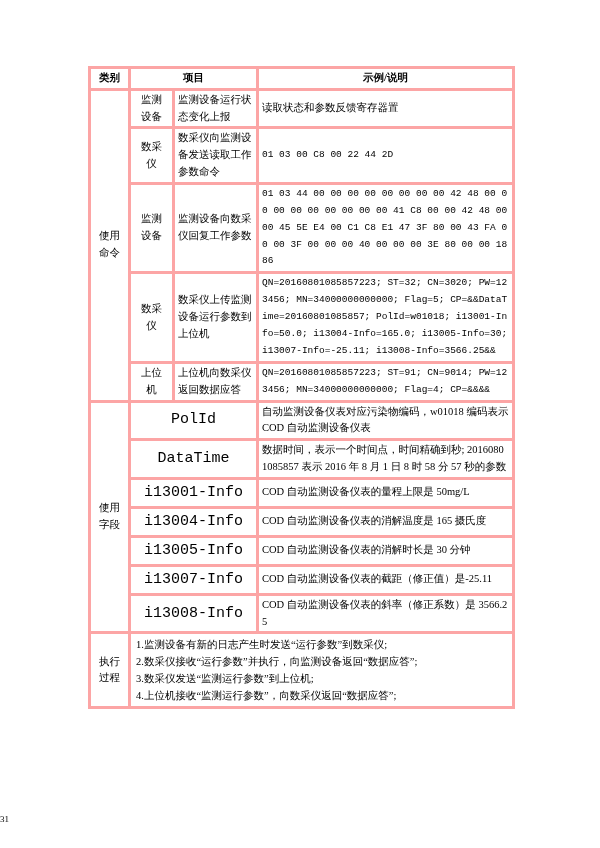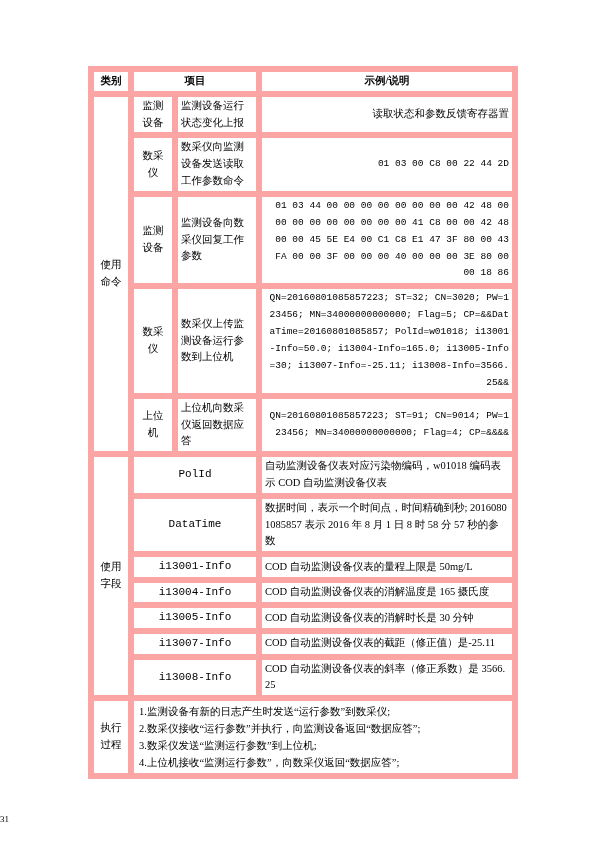--- a/index.html
+++ b/index.html
@@ -16,36 +16,36 @@
 
   table.doc-table {
     border-collapse: collapse;
     table-layout: fixed;
     width: 424px;
     font-size: 10.5px;
     line-height: 1.6;
     border: 2px solid #000;
   }
   .doc-table th, .doc-table td {
-    border: 6px solid #fca5a5;
+    border: 3px solid #fca5a5;
     padding: 1px 3px;
     vertical-align: middle;
   }
   .doc-table th { font-weight: bold; text-align: center; font-size: 10.5px; }
 
   td.cat { text-align: center; }
   .wrap2 { display: inline-block; width: 2.15em; word-break: break-all; text-align: center; }
 
   td.actor { text-align: center; }
   td.item { text-align: left; word-break: break-all; }
-  td.example { text-align: right; word-break: break-all; }
+  td.example { text-align: left; word-break: break-all; }
   td.field-name {
     text-align: center;
     font-family: "Liberation Mono", "DejaVu Sans Mono", monospace;
-    font-size: 11px;
+    font-size: 15px;
   }
   td.desc { text-align: left; word-break: break-all; }
   .mono {
     font-family: "Liberation Mono", "DejaVu Sans Mono", monospace;
     font-size: 9.5px;
     line-height: 1.78;
   }
   td.exec-cell { text-align: left; padding: 2px 5px; border-radius: 28px; }
   td.exec-cell div { line-height: 1.62; }
 

